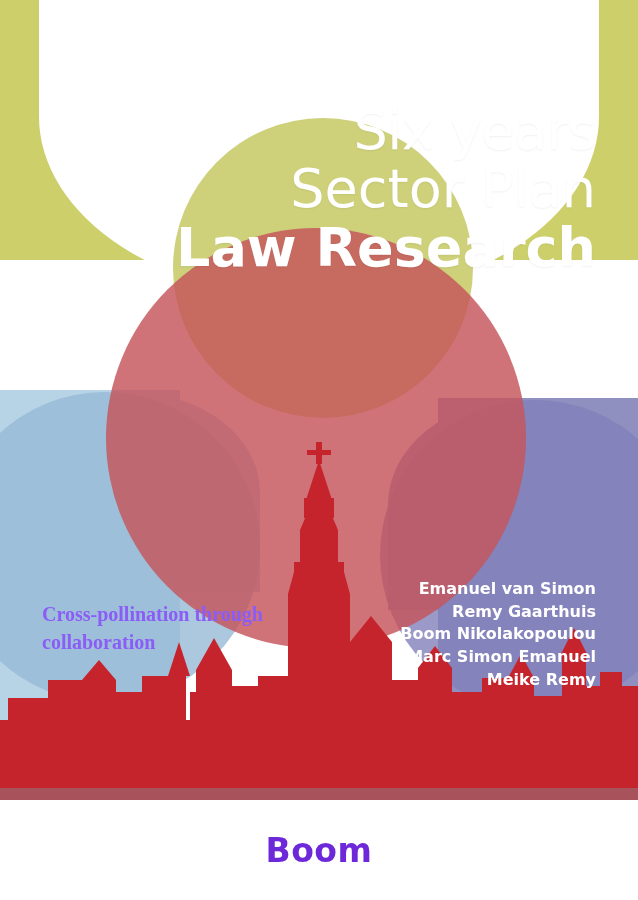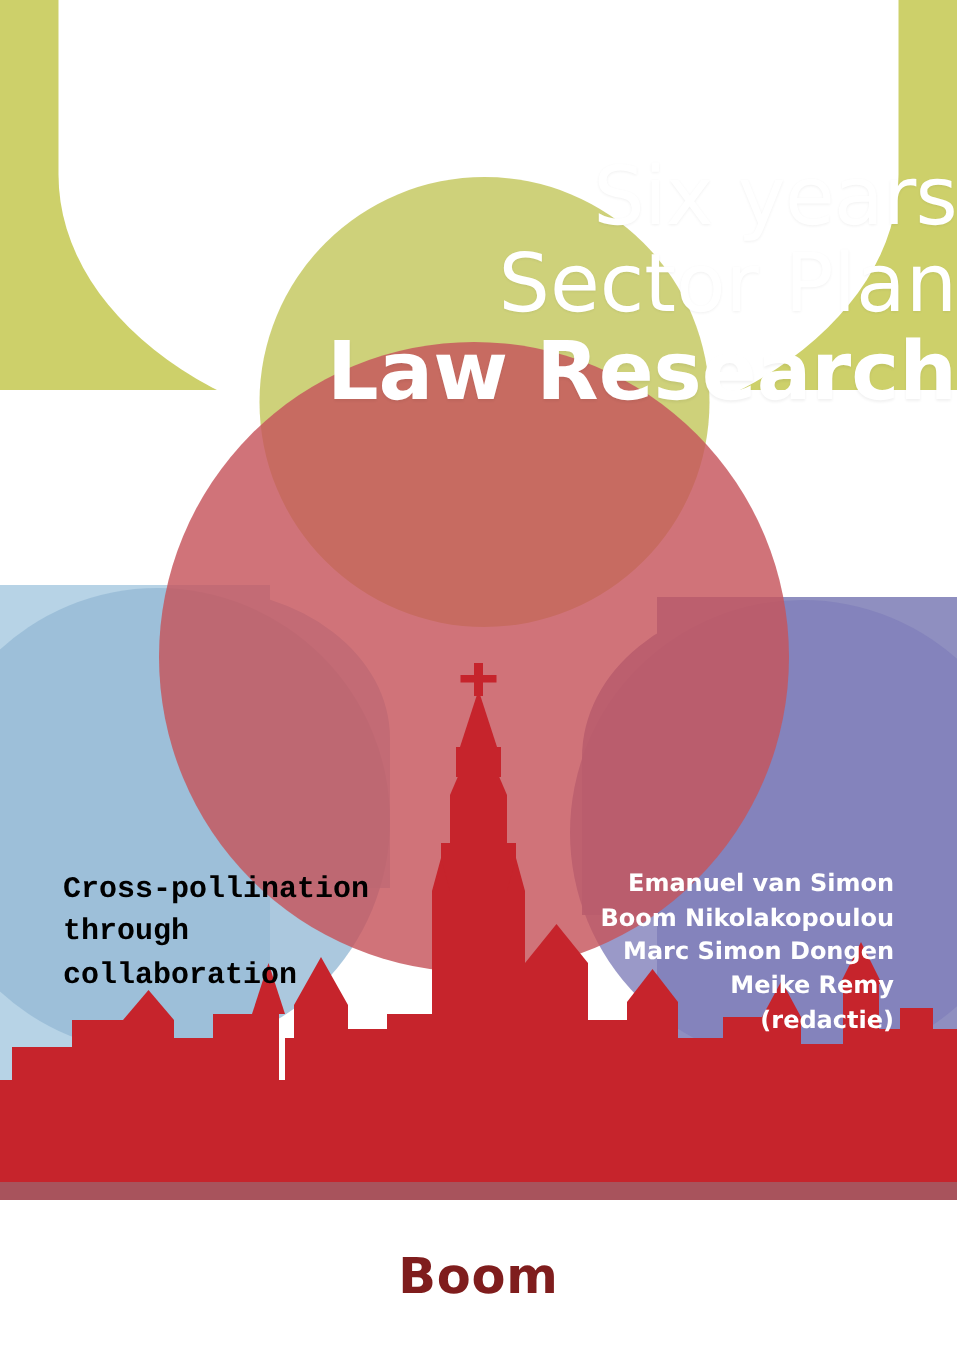--- a/index.html
+++ b/index.html
@@ -128,43 +128,44 @@
     background: #a8535c;
   }
 
   
   .title-block {
     position: absolute;
     left: 0;
     top: 102px;
     width: 638px;
     text-align: right;
+    padding-right: 42px;
     box-sizing: border-box;
     color: #ffffff;
     line-height: 1.08;
     text-shadow: 0 1px 2px rgba(0,0,0,0.06);
   }
   .t-line { display: block; }
   .t1 { font-size: 54px; font-weight: 400; letter-spacing: -0.5px; }
   .t2 { font-size: 54px; font-weight: 400; }
   .t2 b { font-weight: 700; }
   .t3 { font-size: 54px; font-weight: 400; }
   .t4 { font-size: 54px; font-weight: 700; }
   .t5 { font-size: 54px; font-weight: 400; }
 
   .subtitle {
     position: absolute;
     left: 42px;
-    top: 580px;
+    top: 600px;
     width: 240px;
-    color: #000000;
+    color: #8b5cf6;
     font-size: 20px;
     font-weight: 700;
     line-height: 1.42;
-    font-family: Liberation Mono, monospace;
+    font-family: Liberation Serif, serif;
   }
 
   .authors {
     position: absolute;
     right: 42px;
     top: 578px;
     width: 260px;
     text-align: right;
     color: #ffffff;
     font-size: 16px;
@@ -172,21 +173,21 @@
     line-height: 1.42;
   }
   .authors .editor { display: block; }
 
   .publisher {
     position: absolute;
     left: 0;
     bottom: 30px;
     width: 638px;
     text-align: center;
-    color: #7f1d1d;
+    color: #6d28d9;
     font-size: 33px;
     font-weight: 700;
     letter-spacing: 0.5px;
   }
 </style>
 </head>
 <body>
 
 <div id="cover">
 
@@ -261,21 +262,21 @@
   <div class="title-block">
     <span class="t-line t1">Six years</span>
     <span class="t-line t3">Sector Plan</span>
     <span class="t-line t4">Law Research</span>
   </div>
 
   <div class="subtitle">Cross-pollination through collaboration</div>
 
   <div class="authors">
     <span class="t-line">Emanuel van Simon</span>
+    <span class="t-line">Remy Gaarthuis</span>
     <span class="t-line">Boom Nikolakopoulou</span>
-    <span class="t-line">Marc Simon Dongen</span>
+    <span class="t-line">Marc Simon Emanuel</span>
     <span class="t-line">Meike Remy</span>
-    <span class="editor">(redactie)</span>
   </div>
 
   <div class="publisher">Boom</div>
 
 </div>
 
 </body></html>

